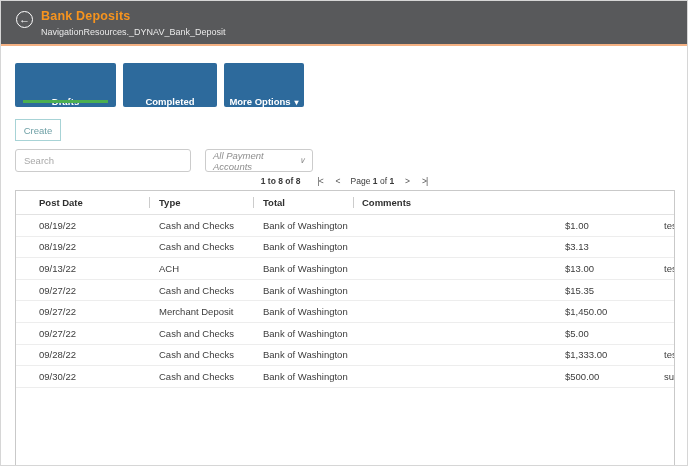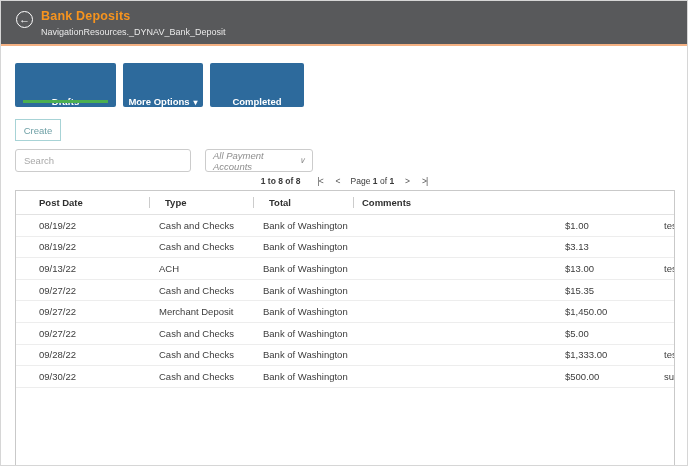--- a/index.html
+++ b/index.html
@@ -64,21 +64,21 @@
   .pager .range { font-weight:bold; margin-right:6px; }
   .pg-icon { color:#555; cursor:pointer; font-size:8.5px; letter-spacing:-1px; padding:0 2px; }
   .pg-num { font-weight:bold; }
   
   .table {
     margin:3px 0 0 14px; width:660px; height:295px;
     border:1px solid #c9c9c9; background:#fff; overflow:hidden;
   }
   .thead { display:flex; height:24px; align-items:center; border-bottom:1px solid #e2e2e2;
     font-size:9.5px; font-weight:bold; color:#2f2f2f; }
-  .th { position:relative; padding-left:16px; white-space:nowrap; overflow:hidden; height:100%;
+  .th { position:relative; padding-left:10px; white-space:nowrap; overflow:hidden; height:100%;
     display:flex; align-items:center; }
   .th:first-child { padding-left:23px; }
   .th:not(:first-child)::before {
     content:""; position:absolute; left:0; top:6px; height:11px; width:1px; background:#ccc;
   }
   .tr { display:flex; height:21.6px; align-items:center; border-bottom:1px solid #ededed;
     font-size:9.5px; color:#3c3c3c; cursor:pointer; }
   .td { padding-left:10px; white-space:nowrap; overflow:hidden; }
   .td:first-child { padding-left:23px; }
   .c0{width:133px;flex:0 0 133px}.c1{width:104px;flex:0 0 104px}
@@ -98,26 +98,26 @@
       <div class="hdr-title">Bank Deposits</div>
       <div class="hdr-sub">NavigationResources._DYNAV_Bank_Deposit</div>
     </div>
   </div>
 
   <div class="tabs">
     <button class="tab w1">
       <span>Drafts</span>
       <span class="tab-underline"></span>
     </button>
+    <button class="tab w2">
+      <span>Completed</span>
+    </button>
     <button class="tab w3">
       <span>More Options</span>
       <span class="caret">▾</span>
-    </button>
-    <button class="tab w2">
-      <span>Completed</span>
     </button>
   </div>
 
   <button class="create-btn">Create</button>
 
   <div class="filters">
     <input class="search-input" type="text" placeholder="Search" style="">
     <div class="acct-select">
       <span>All Payment Accounts</span>
       <span class="acct-chevron">∨</span>

